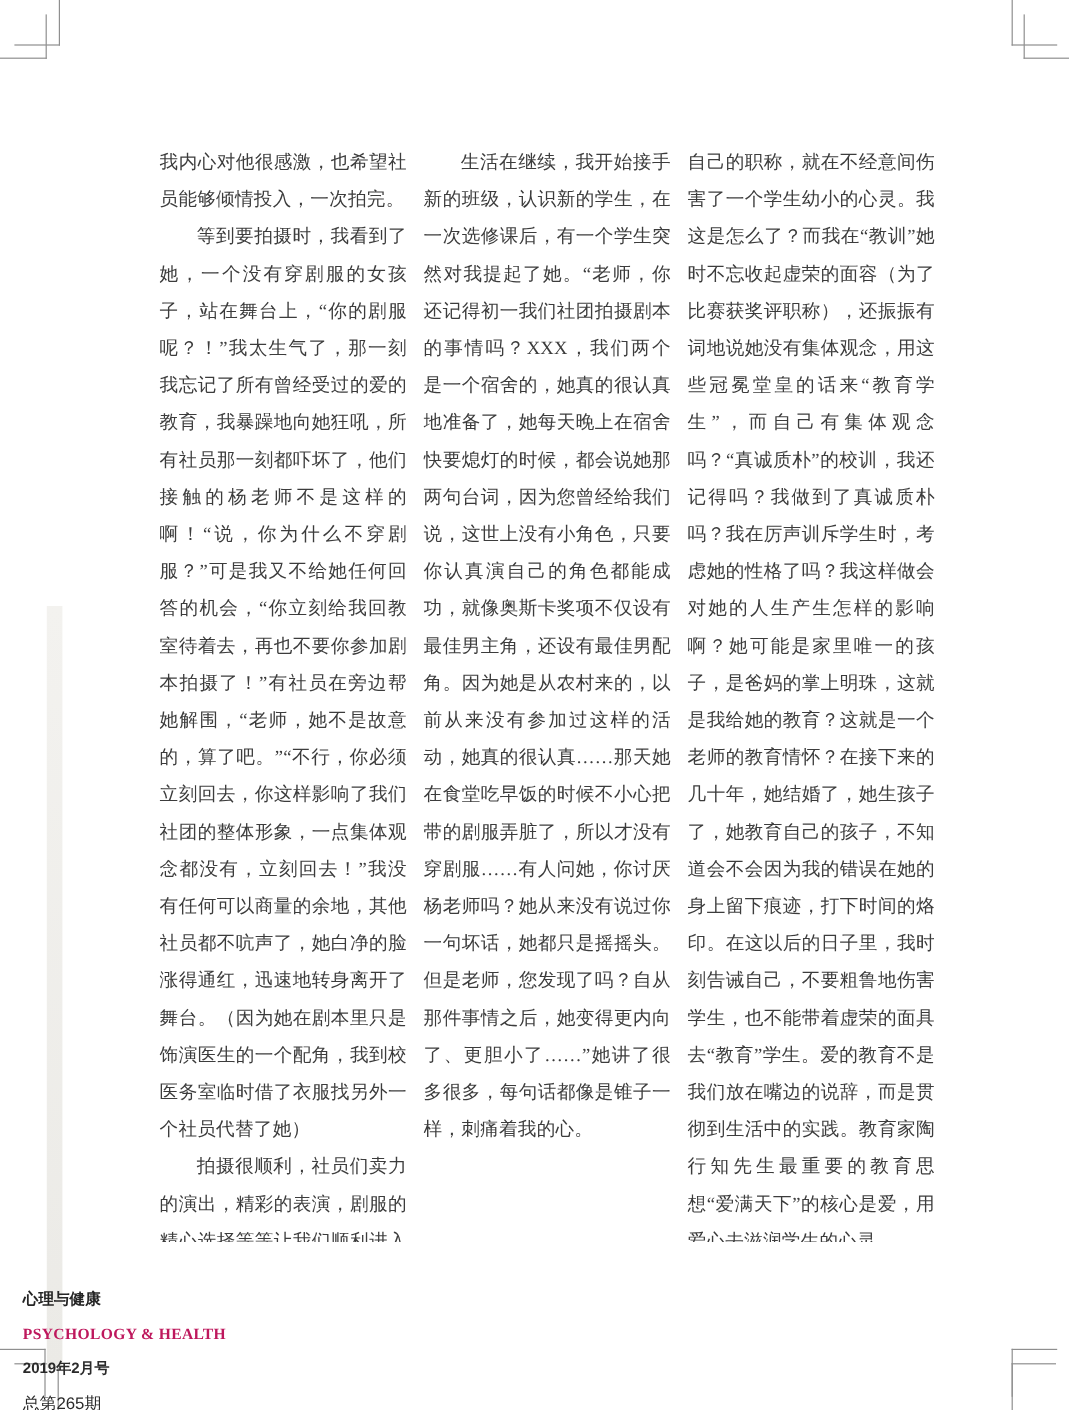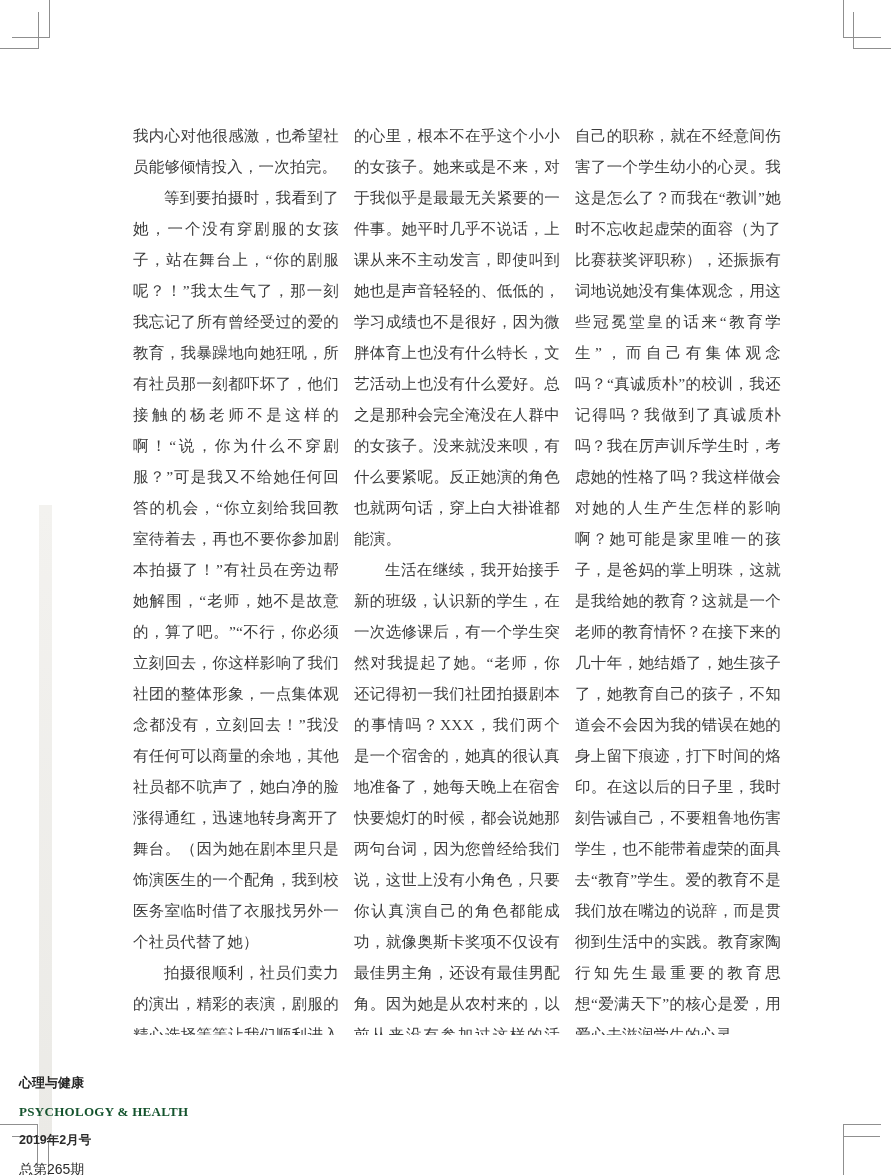--- a/index.html
+++ b/index.html
@@ -30,21 +30,20 @@
     background: linear-gradient(#f3f2ef, #ebeae6);
   }
 
   
   .columns {
     position: absolute;
     left: 133px; top: 120px;
     width: 648px; height: 915px;
     display: flex;
     gap: 14px;
-    justify-content: space-between;
   }
   .col {
     width: 206px;
     height: 915px;
     overflow: hidden;
   }
   .col p {
     margin: 0;
     font-size: 15.5px;
     line-height: 31px;
@@ -60,21 +59,21 @@
     top: 1074px;
     left: 0; width: 791px;
     display: flex;
     justify-content: flex-end;
     align-items: baseline;
     gap: 12px;
     white-space: nowrap;
     flex-direction: column;
   }
   .footer .cn  { font-size: 13px; font-weight: bold; color: #252525; }
-  .footer .en  { font-size: 13px; font-weight: bold; color: #14532d; letter-spacing: 0.3px; font-family: "Liberation Serif", serif; }
+  .footer .en  { font-size: 13px; font-weight: bold; color: #be185d; letter-spacing: 0.3px; font-family: "Liberation Serif", serif; }
   .footer .iss { font-size: 12.5px; color: #2a2a2a; font-family: "Liberation Sans", sans-serif; font-weight: bold; }
   .footer .vol { font-size: 14px; color: #2a2a2a; font-family: "Liberation Sans", sans-serif; }
   .footer .pagenum {
     font-size: 22px;
     font-weight: bold;
     color: #1c1c1c;
     font-family: "Liberation Sans", sans-serif;
     margin-left: 19px;
   }
 </style>
@@ -92,21 +91,20 @@
 
 <div class="spine-strip"></div>
 
 <div class="columns">
   <div class="col">
       <p>我内心对他很感激，也希望社员能够倾情投入，一次拍完。</p>
       <p class="indent">等到要拍摄时，我看到了她，一个没有穿剧服的女孩子，站在舞台上，“你的剧服呢？！”我太生气了，那一刻我忘记了所有曾经受过的爱的教育，我暴躁地向她狂吼，所有社员那一刻都吓坏了，他们接触的杨老师不是这样的啊！“说，你为什么不穿剧服？”可是我又不给她任何回答的机会，“你立刻给我回教室待着去，再也不要你参加剧本拍摄了！”有社员在旁边帮她解围，“老师，她不是故意的，算了吧。”“不行，你必须立刻回去，你这样影响了我们社团的整体形象，一点集体观念都没有，立刻回去！”我没有任何可以商量的余地，其他社员都不吭声了，她白净的脸涨得通红，迅速地转身离开了舞台。（因为她在剧本里只是饰演医生的一个配角，我到校医务室临时借了衣服找另外一个社员代替了她）</p>
       <p class="indent">拍摄很顺利，社员们卖力的演出，精彩的表演，剧服的精心选择等等让我们顺利进入了决赛，决赛那天，还是一样地顺利和出彩，最终剧本《听见自己的声音》获得校园情景剧比赛一等奖。我早已经忘记了其他的一切，满足于自己的“荣誉”当中。当社长告诉我，那个女孩决赛也没有来的时候，我根本不以为意，淡淡地说了声：哦。在我当时</p>
     </div>
   <div class="col">
-      <p>的心里，根本不在乎这个小小的女孩子。她来或是不来，对于我似乎是最最无关紧要的一件事。她平时几乎不说话，上课从来不主动发言，即使叫到她也是声音轻轻的、低低的，学习成绩也不是很好，因为微胖体育上也没有什么特长，文艺活动上也没有什么爱好。总之是那种会完全淹没在人群中的女孩子。没来就没来呗，有什么要紧呢。反正她演的角色也就两句话，穿上白大褂谁都能演。</p>
       <p class="indent">生活在继续，我开始接手新的班级，认识新的学生，在一次选修课后，有一个学生突然对我提起了她。“老师，你还记得初一我们社团拍摄剧本的事情吗？XXX，我们两个是一个宿舍的，她真的很认真地准备了，她每天晚上在宿舍快要熄灯的时候，都会说她那两句台词，因为您曾经给我们说，这世上没有小角色，只要你认真演自己的角色都能成功，就像奥斯卡奖项不仅设有最佳男主角，还设有最佳男配角。因为她是从农村来的，以前从来没有参加过这样的活动，她真的很认真……那天她在食堂吃早饭的时候不小心把带的剧服弄脏了，所以才没有穿剧服……有人问她，你讨厌杨老师吗？她从来没有说过你一句坏话，她都只是摇摇头。但是老师，您发现了吗？自从那件事情之后，她变得更内向了、更胆小了……”她讲了很多很多，每句话都像是锥子一样，刺痛着我的心。</p>
     </div>
   <div class="col">
       <p>自己的职称，就在不经意间伤害了一个学生幼小的心灵。我这是怎么了？而我在“教训”她时不忘收起虚荣的面容（为了比赛获奖评职称），还振振有词地说她没有集体观念，用这些冠冕堂皇的话来“教育学生”，而自己有集体观念吗？“真诚质朴”的校训，我还记得吗？我做到了真诚质朴吗？我在厉声训斥学生时，考虑她的性格了吗？我这样做会对她的人生产生怎样的影响啊？她可能是家里唯一的孩子，是爸妈的掌上明珠，这就是我给她的教育？这就是一个老师的教育情怀？在接下来的几十年，她结婚了，她生孩子了，她教育自己的孩子，不知道会不会因为我的错误在她的身上留下痕迹，打下时间的烙印。在这以后的日子里，我时刻告诫自己，不要粗鲁地伤害学生，也不能带着虚荣的面具去“教育”学生。爱的教育不是我们放在嘴边的说辞，而是贯彻到生活中的实践。教育家陶行知先生最重要的教育思想“爱满天下”的核心是爱，用爱心去滋润学生的心灵。</p>
     </div>
 </div>
 
 <div class="footer">
   <span class="cn">心理与健康</span>
   <span class="en">PSYCHOLOGY &amp; HEALTH</span>

